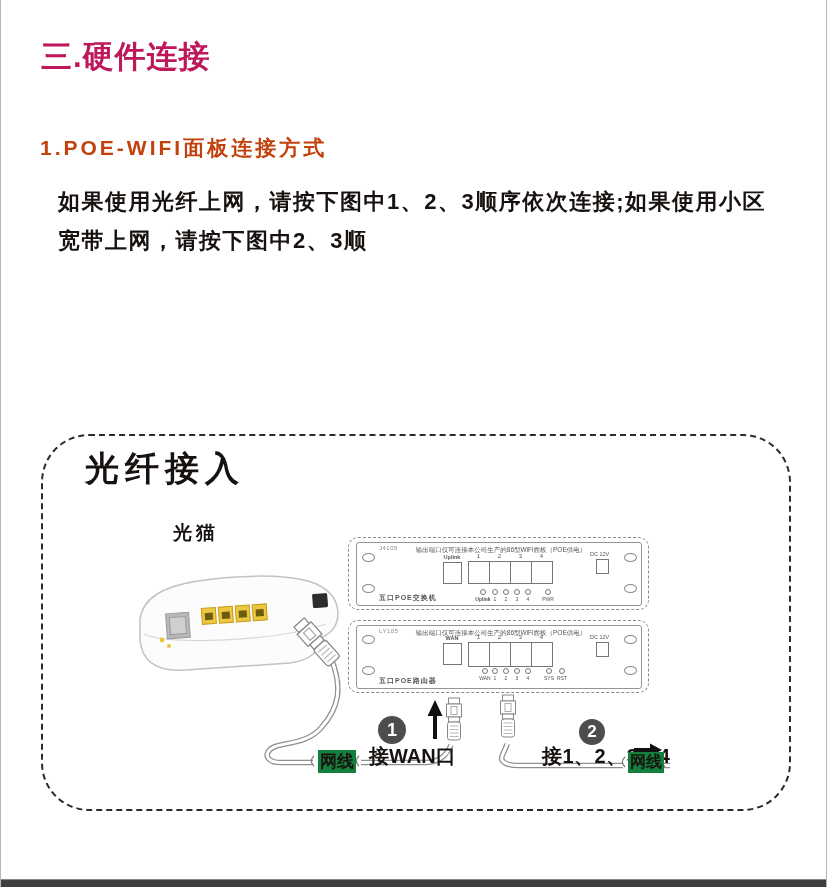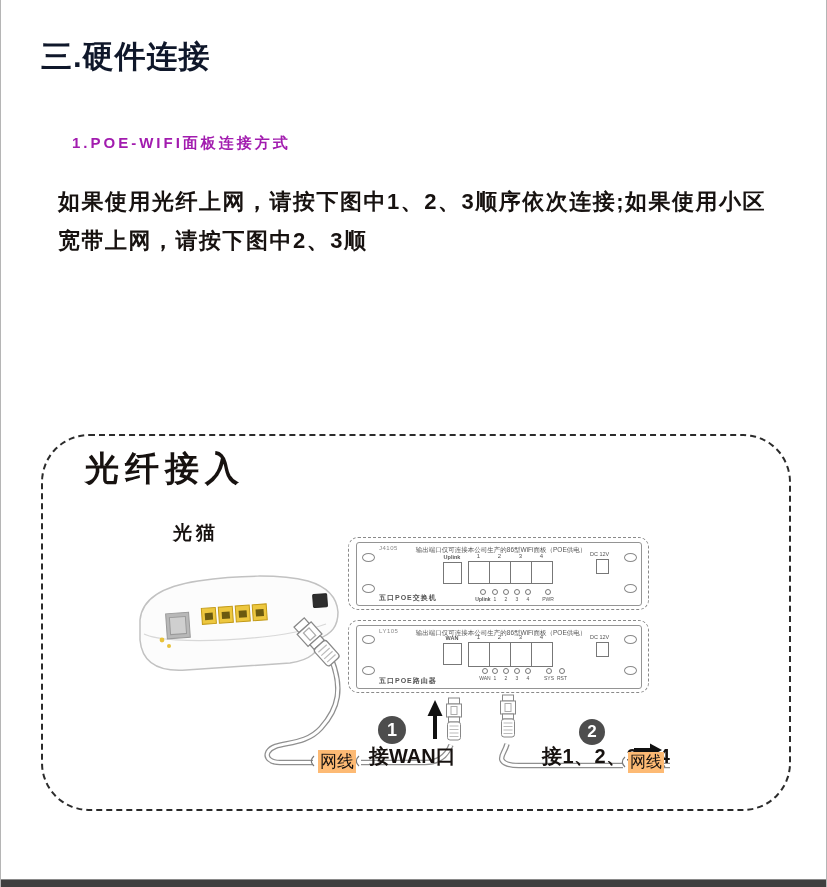--- a/index.html
+++ b/index.html
@@ -3,22 +3,22 @@
 <meta charset="utf-8">
 <style>
   html,body{margin:0;padding:0;background:#fff;}
   .page{
     position:relative;width:827px;height:887px;background:#fff;
     border-left:1px solid #b5b5b5;border-right:1px solid #b5b5b5;
     box-sizing:border-box;overflow:hidden;
     font-family:"Liberation Sans", sans-serif;color:#1a1a1a;
   }
   .bottom-bar{position:absolute;left:0;right:0;bottom:0;height:7px;background:#3f3f3f;border-top:1px solid #8a8a8a;}
-  .section-title{position:absolute;left:40px;top:36px;font-size:31px;font-weight:800;letter-spacing:1px;color:#0f172a;}
-  .subsection-title{position:absolute;left:71px;top:134px;font-size:15px;font-weight:700;letter-spacing:3px;color:#a21caf;}
+  .section-title{position:absolute;left:40px;top:36px;font-size:31px;font-weight:800;letter-spacing:1px;color:#be185d;}
+  .subsection-title{position:absolute;left:39px;top:134px;font-size:21px;font-weight:700;letter-spacing:3px;color:#c2410c;}
   .para{position:absolute;left:57px;width:718px;font-size:22px;line-height:39px;font-weight:600;letter-spacing:1.5px;color:#171210;}
   .para1{top:182px;}
   .para2{top:264px;}
 
   .diagram-box{
     position:absolute;left:40px;top:434px;width:750px;height:377px;
     border:2px dashed #2b2b2b;border-radius:48px;box-sizing:border-box;
   }
   .diagram-title{position:absolute;left:84px;top:446px;font-size:34px;font-weight:700;letter-spacing:6px;color:#171210;}
   .modem-label{position:absolute;left:172px;top:520px;font-size:19px;font-weight:700;letter-spacing:4px;color:#171210;}
@@ -45,21 +45,21 @@
   .device-name{position:absolute;left:30px;top:55px;font-size:7px;font-weight:bold;letter-spacing:1px;color:#555;}
 
   
   .step-circle{position:absolute;border-radius:50%;background:#4d4d4d;color:#fff;font-weight:bold;
     display:flex;align-items:center;justify-content:center;}
   .step1{left:377px;top:716px;width:28px;height:28px;font-size:18px;}
   .step2{left:578px;top:719px;width:26px;height:26px;font-size:17px;}
   .step-label{position:absolute;font-weight:bold;font-size:20px;color:#171210;}
   .step1-label{left:368px;top:743px;}
   .step2-label{left:541px;top:743px;letter-spacing:.5px;}
-  .cable-label{position:absolute;font-weight:normal;color:#171210;background:#fdba74;padding:0 2px;}
+  .cable-label{position:absolute;font-weight:bold;color:#171210;background:#15803d;padding:0 2px;}
   .cable-label.left{left:317px;top:750px;font-size:17px;}
   .cable-label.right{left:627px;top:752px;font-size:16px;}
 
   svg.overlay{position:absolute;left:0;top:0;pointer-events:none;}
 </style>
 </head>
 <body>
 
 <div class="page">
 

